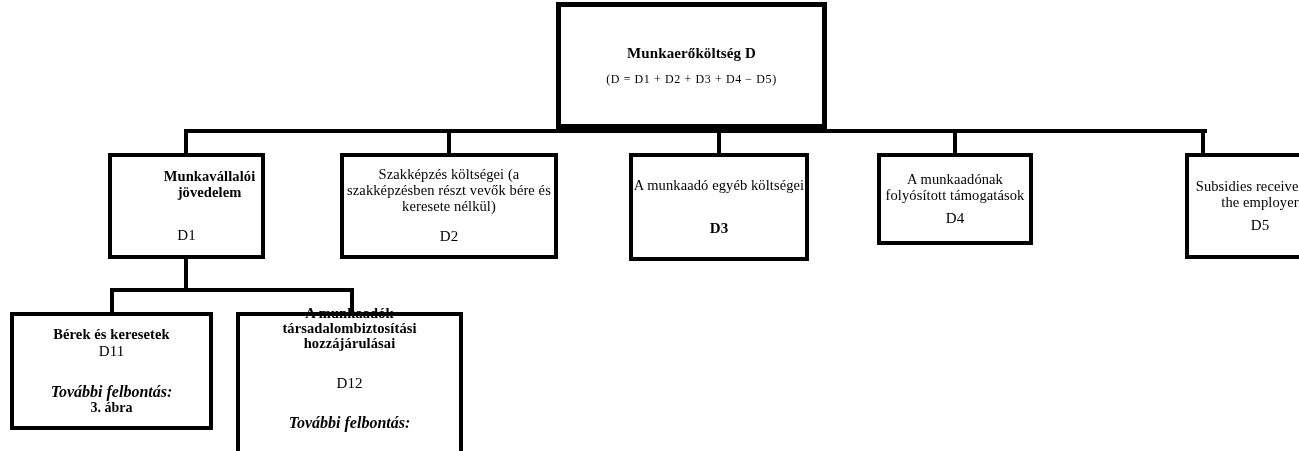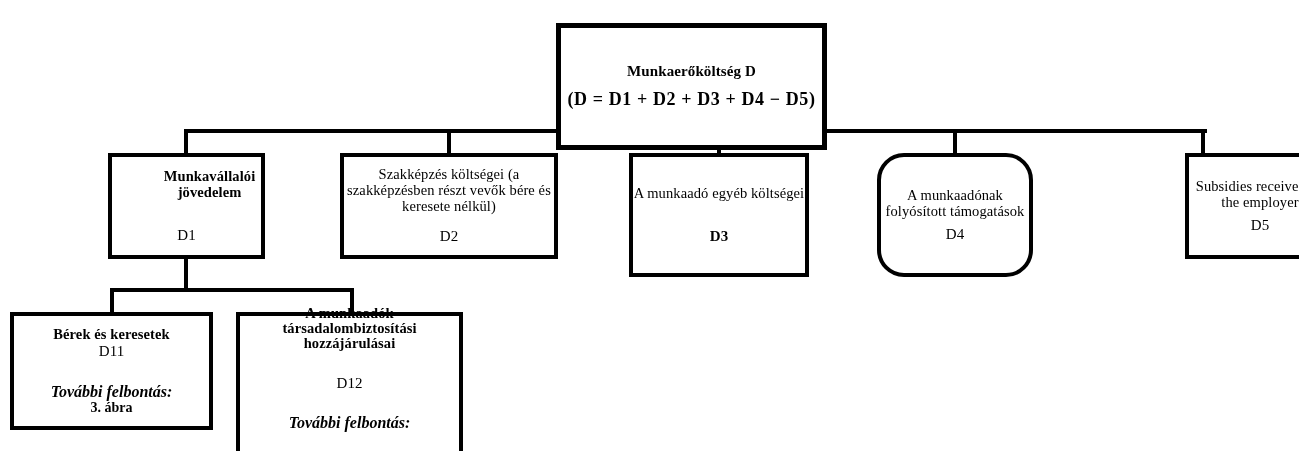--- a/index.html
+++ b/index.html
@@ -53,33 +53,33 @@
     font-size: 16px;
   }
   .box .note-ref {
     font-weight: bold;
     font-size: 14px;
   }
 
   
   #root-box {
     left: 556px;
-    top: 23px;
+    top: 2px;
     width: 271px;
     height: 127px;
     border-width: 5px;
   }
   #root-box .title { font-size: 15px; margin-bottom: 11px; }
-  #root-box .formula { font-size: 18px; font-weight: bold; letter-spacing: 0.6px; }
+  #root-box .formula { font-size: 12px; font-weight: normal; letter-spacing: 0.6px; }
 
   
   #box-d1 { left: 108px;  top: 153px; width: 157px; height: 106px; }
   #box-d2 { left: 340px;  top: 153px; width: 218px; height: 106px; }
-  #box-d3 { left: 629px;  top: 153px; width: 180px; height: 124px; }
-  #box-d4 { left: 877px;  top: 153px; width: 156px; height: 124px; border-radius: 27px; }
+  #box-d3 { left: 629px;  top: 153px; width: 180px; height: 108px; }
+  #box-d4 { left: 877px;  top: 153px; width: 156px; height: 92px; }
   #box-d5 { left: 1185px; top: 153px; width: 150px; height: 106px; }
 
   #box-d1 .title { margin-bottom: 0; padding-left: 46px; }
   #box-d1 .code { margin-top: 26px; }
   #box-d2 .code { margin-top: 14px; }
   #box-d3 .code { margin-top: 26px; font-weight: bold; }
   #box-d4 .code { margin-top: 6px; text-align: right; }
   #box-d5 .code { margin-top: 6px; }
 
   

